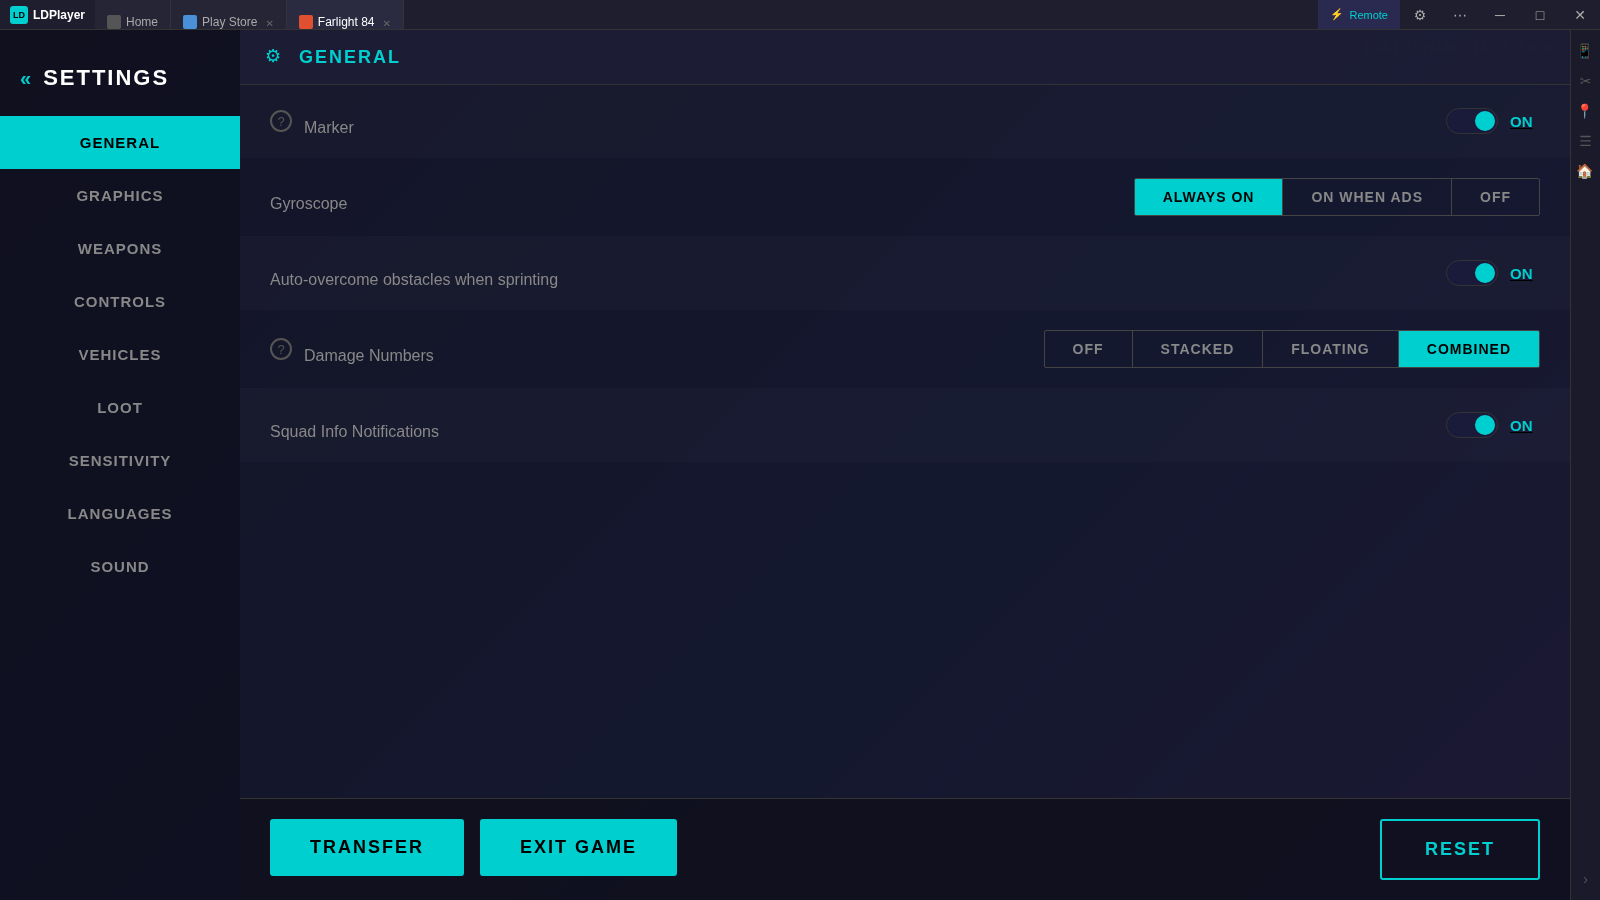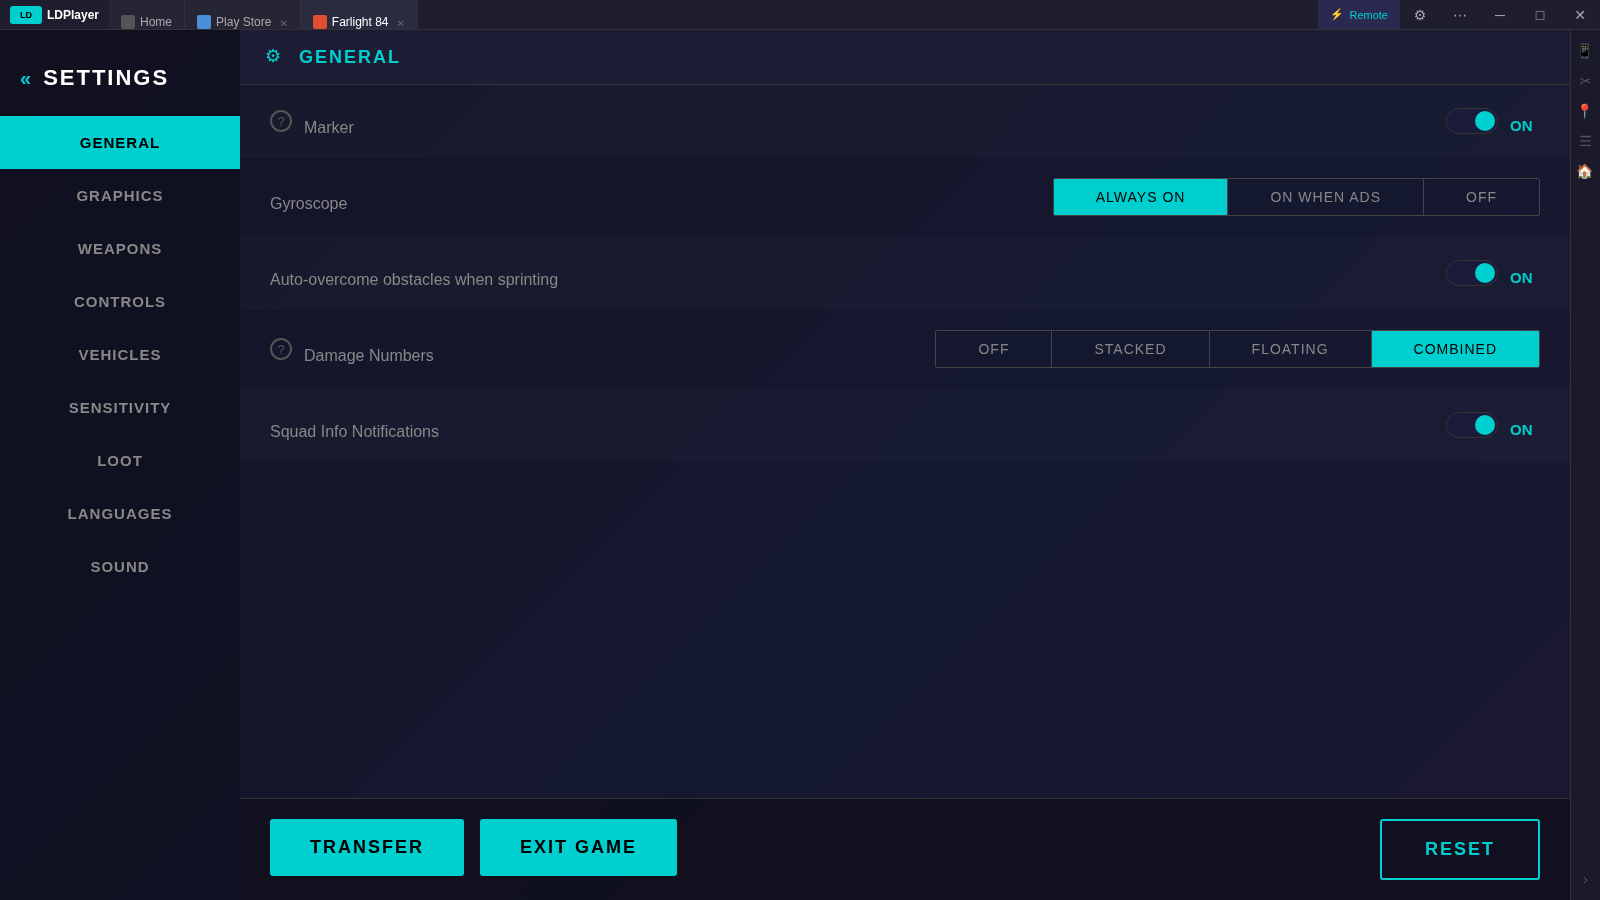--- a/index.html
+++ b/index.html
@@ -30,21 +30,21 @@
     }
     .title-brand {
       display: flex;
       align-items: center;
       padding: 0 10px;
       color: #fff;
       font-size: 12px;
       font-weight: bold;
     }
     .ld-logo {
-      width: 32px;
+      width: 18px;
       height: 18px;
       background: #00cfcf;
       border-radius: 3px;
       margin-right: 5px;
       display: flex;
       align-items: center;
       justify-content: center;
       font-size: 9px;
       color: #000;
       font-weight: bold;
@@ -273,22 +273,23 @@
     }
     .setting-label {
       color: #888;
       font-size: 16px;
       margin-top: 14px;
     }
 
     
     .toggle-container {
       display: flex;
-      align-items: flex-end;
+      align-items: center;
       gap: 12px;
+      text-decoration: underline;
     }
     .toggle {
       width: 52px;
       height: 26px;
       background: #1a1a3a;
       border-radius: 13px;
       position: relative;
       cursor: pointer;
       border: 1px solid #333;
     }
@@ -309,24 +310,24 @@
     }
 
     
     .segmented-control {
       display: flex;
       border: 1px solid #444;
       border-radius: 2px;
       overflow: hidden;
     }
     .segment {
-      padding: 10px 42px;
+      padding: 10px 28px;
       color: #888;
       font-size: 14px;
-      font-weight: normal;
+      font-weight: bold;
       cursor: pointer;
       border-right: 1px solid #444;
       background: transparent;
       letter-spacing: 1px;
     }
     .segment:last-child { border-right: none; }
     .segment.active {
       background: #00cfcf;
       color: #000;
     }
@@ -423,22 +424,22 @@
         <div class="settings-title">
           <span class="back-icon">«</span>
           <span>SETTINGS</span>
         </div>
 
         <div class="nav-item active">GENERAL</div>
         <div class="nav-item">GRAPHICS</div>
         <div class="nav-item">WEAPONS</div>
         <div class="nav-item">CONTROLS</div>
         <div class="nav-item">VEHICLES</div>
+        <div class="nav-item">LOOT</div>
         <div class="nav-item">SENSITIVITY</div>
-        <div class="nav-item">LOOT</div>
         <div class="nav-item">LANGUAGES</div>
         <div class="nav-item">SOUND</div>
       </div>
 
       <div class="settings-content">
 
         <div class="content-header">
           <span class="content-header-icon">⚙</span>
           <span class="content-header-title">GENERAL</span>
         </div>

